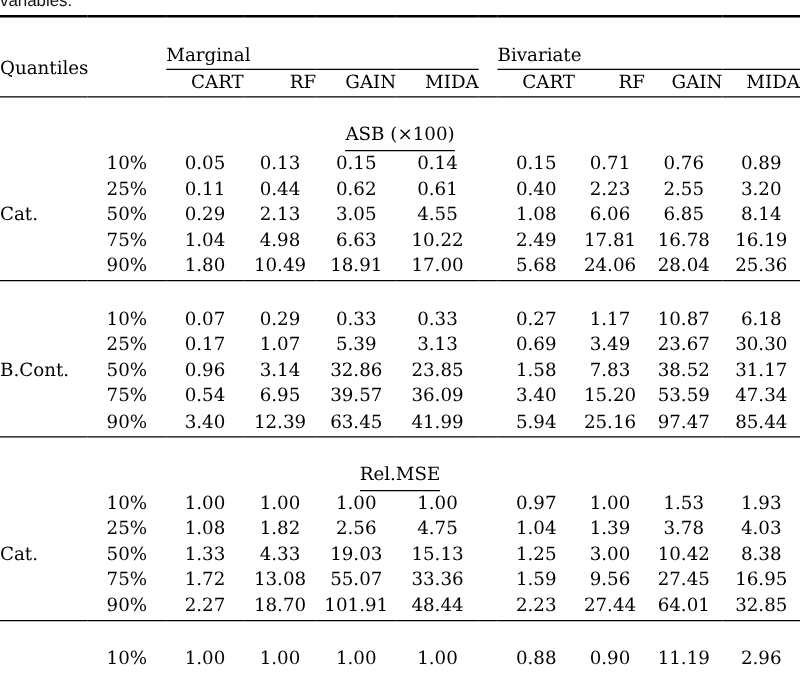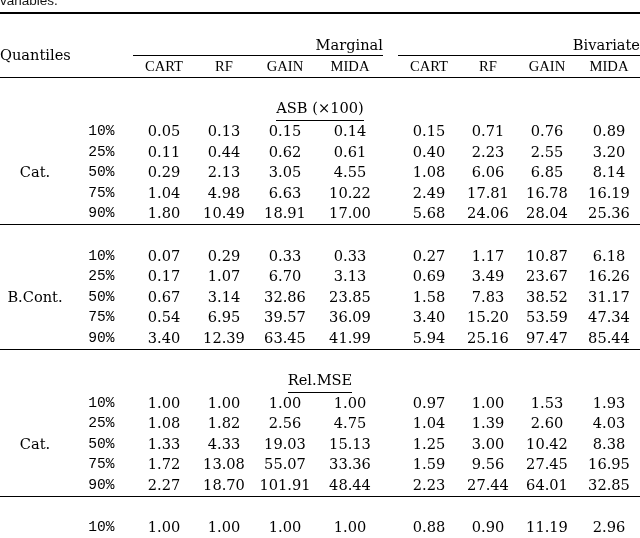--- a/index.html
+++ b/index.html
@@ -68,30 +68,30 @@
   col.c-m2 { width: 58px; }
   col.c-m3 { width: 64px; }
   col.c-m4 { width: 66px; }
   col.c-gap { width: 15px; }
   col.c-b1 { width: 62px; }
   col.c-b2 { width: 56px; }
   col.c-b3 { width: 62px; }
   col.c-b4 { width: 62px; }
 
   .num { text-align: center; }
-  .grouplbl { text-align: center; }
-  .quant { text-align: center; font-family: Liberation Mono, monospace; }
+  .grouplbl { }
+  .quant { text-align: center; }
 
   
   .toprule td { border-top: 2.2px solid #000; height: 3px; line-height: 3px; }
   .midrule td { border-top: 1.1px solid #000; height: 3px; line-height: 3px; }
 
-  .hdr-group { text-align: right; height: 23px; line-height: 23px; }
+  .hdr-group { text-align: left; height: 23px; line-height: 23px; }
   .cmid { border-bottom: 1.1px solid #000; }
-  .hdr-sub td { height: 24px; line-height: 24px; text-align: center; font-family: Liberation Serif, serif; }
+  .hdr-sub td { height: 24px; line-height: 24px; text-align: right; }
   .hdr-quantiles { }
 
   .section-title-row td { text-align: center; height: 23px; line-height: 23px; }
   .section-title {
     display: inline-block;
     border-bottom: 1.1px solid #000;
     padding-bottom: 1px;
     font-size: 14.6px;
   }
 </style>
@@ -224,32 +224,32 @@
           <td class="num">0.27</td>
           <td class="num">1.17</td>
           <td class="num">10.87</td>
           <td class="num">6.18</td>
         </tr>
         <tr class="">
           <td class="grouplbl"></td>
           <td class="quant">25%</td>
           <td class="num">0.17</td>
           <td class="num">1.07</td>
-          <td class="num">6.70</td>
+          <td class="num">5.39</td>
           <td class="num">3.13</td>
           <td class="" colspan="1"></td>
           <td class="num">0.69</td>
           <td class="num">3.49</td>
           <td class="num">23.67</td>
-          <td class="num">16.26</td>
+          <td class="num">30.30</td>
         </tr>
         <tr class="">
           <td class="grouplbl">B.Cont.</td>
           <td class="quant">50%</td>
-          <td class="num">0.67</td>
+          <td class="num">0.96</td>
           <td class="num">3.14</td>
           <td class="num">32.86</td>
           <td class="num">23.85</td>
           <td class="" colspan="1"></td>
           <td class="num">1.58</td>
           <td class="num">7.83</td>
           <td class="num">38.52</td>
           <td class="num">31.17</td>
         </tr>
         <tr class="">
@@ -300,21 +300,21 @@
         <tr class="">
           <td class="grouplbl"></td>
           <td class="quant">25%</td>
           <td class="num">1.08</td>
           <td class="num">1.82</td>
           <td class="num">2.56</td>
           <td class="num">4.75</td>
           <td class="" colspan="1"></td>
           <td class="num">1.04</td>
           <td class="num">1.39</td>
-          <td class="num">2.60</td>
+          <td class="num">3.78</td>
           <td class="num">4.03</td>
         </tr>
         <tr class="">
           <td class="grouplbl">Cat.</td>
           <td class="quant">50%</td>
           <td class="num">1.33</td>
           <td class="num">4.33</td>
           <td class="num">19.03</td>
           <td class="num">15.13</td>
           <td class="" colspan="1"></td>

